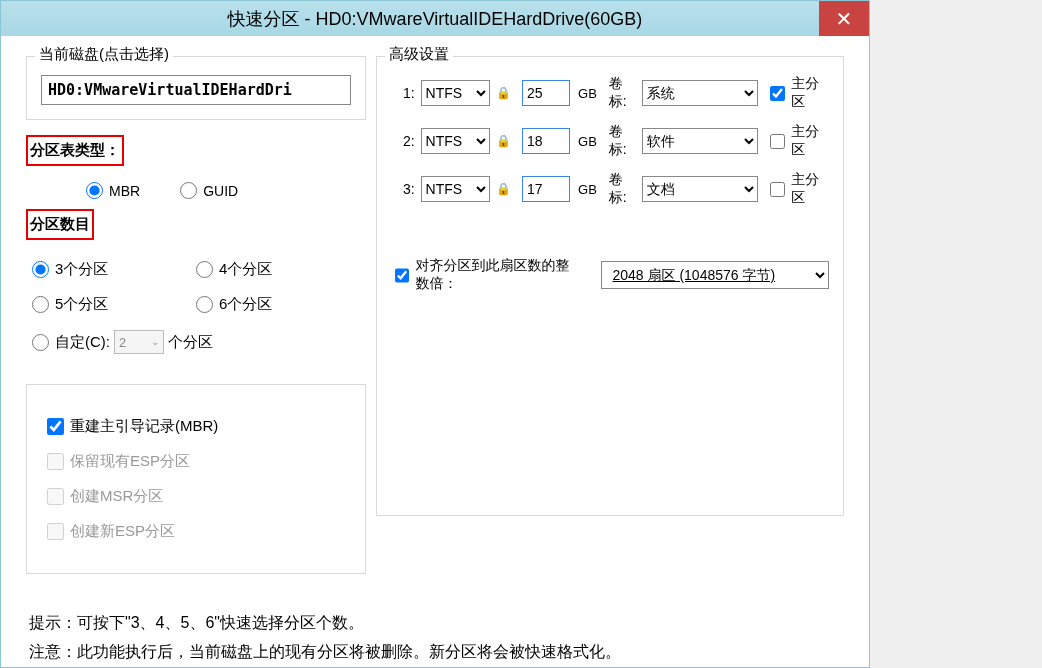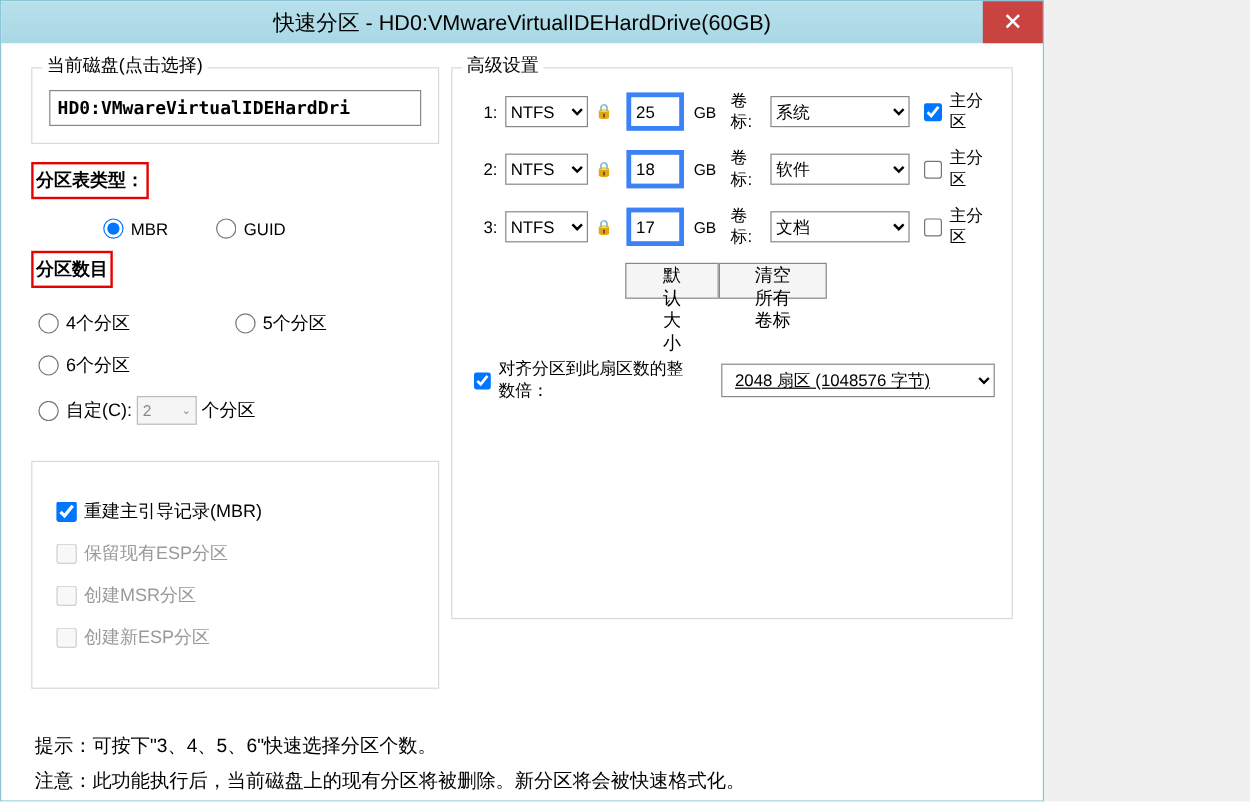--- a/index.html
+++ b/index.html
@@ -18,21 +18,21 @@
 .radio-group-partcount { display: flex; flex-wrap: wrap; padding: 4px 6px; }
 .radio-item { width: 50%; display: flex; align-items: center; padding: 8px 0; font-size: 15px; }
 .radio-item.custom-row { width: 100%; }
 input[type="radio"], input[type="checkbox"] { width: 17px; height: 17px; margin-right: 6px; }
 .checkbox-list { padding: 6px 6px; }
 .checkbox-item { display: flex; align-items: center; padding: 8px 0; font-size: 15px; }
 .checkbox-item.disabled { color: #999; }
 .adv-row { display: flex; align-items: center; margin-bottom: 12px; }
 .adv-row .rownum { width: 26px; text-align: right; margin-right: 6px; }
 .adv-sel { height: 26px; width: 76px; border: 1px solid #888; background: #fff; font-size: 14px; }
-.size-input { height: 26px; width: 48px; border: 4px solid #3b82f6; margin-left: 10px; padding: 12px 4px; font-size: 14px; }
+.size-input { height: 26px; width: 48px; border: 1px solid #3b82f6; margin-left: 10px; padding: 12px 4px; font-size: 14px; }
 .gb-label { margin: 0 12px 0 8px; font-size: 13px; }
 .vol-label { margin-right: 4px; }
 .vol-sel { height: 26px; width: 128px; border: 1px solid #888; background: #fff; font-size: 14px; margin-right: 12px; }
 .primary-cb { display: flex; align-items: center; }
 .button-row { display: flex; justify-content: space-between; margin-top: 6px; padding: 0 140px 0 130px;}
 .btn { height: 30px; padding: 0 26px; border: 1px solid #888; background: #f5f5f5; font-size: 15px; cursor: pointer; }
 .align-row { display: flex; align-items: center; margin-top: 50px; padding-left: 4px; }
 .align-sel { height: 28px; width: 266px; border: 1px solid #888; background: #fff; font-size: 14px; margin-left: 20px; padding: 0 6px; text-decoration: underline; }
 .lock-icon { width: 18px; display: inline-flex; justify-content: center; margin-left: 6px; font-size: 12px; }
 .bottom-text { padding: 10px 28px 12px 28px; font-size: 16px; line-height: 1.8; }
@@ -75,20 +75,24 @@
             <span>GUID</span>
           </label>
         </div>
       </div>
 
       <div class="section-divider"></div>
 
       <div>
         <span class="highlighted">分区数目</span>
         <div class="radio-group-partcount">
+          <label class="radio-item">
+            <input type="radio" name="pc" checked="" style="">
+            <span>3个分区</span>
+          </label>
           <label class="radio-item">
             <input type="radio" name="pc" style="">
             <span>4个分区</span>
           </label>
           <label class="radio-item">
             <input type="radio" name="pc" style="">
             <span>5个分区</span>
           </label>
           <label class="radio-item">
             <input type="radio" name="pc" style="">
@@ -167,24 +171,20 @@
               <span class="gb-label">GB</span>
               <span class="vol-label">卷标:</span>
               <select class="vol-sel"><option>文档</option></select>
               <label class="primary-cb">
                 <input type="checkbox" style="">
                 <span>主分区</span>
               </label>
             </div>
           </div>
 
-        <div class="button-row">
-          <button class="btn">默认大小</button>
-          <button class="btn">清空所有卷标</button>
-        </div>
 
         <div class="align-row">
           <input type="checkbox" checked="" style="">
           <span>对齐分区到此扇区数的整数倍：</span>
           <select class="align-sel">
             <option>2048 扇区 (1048576 字节)</option>
           </select>
         </div>
       </div>
     </div>

